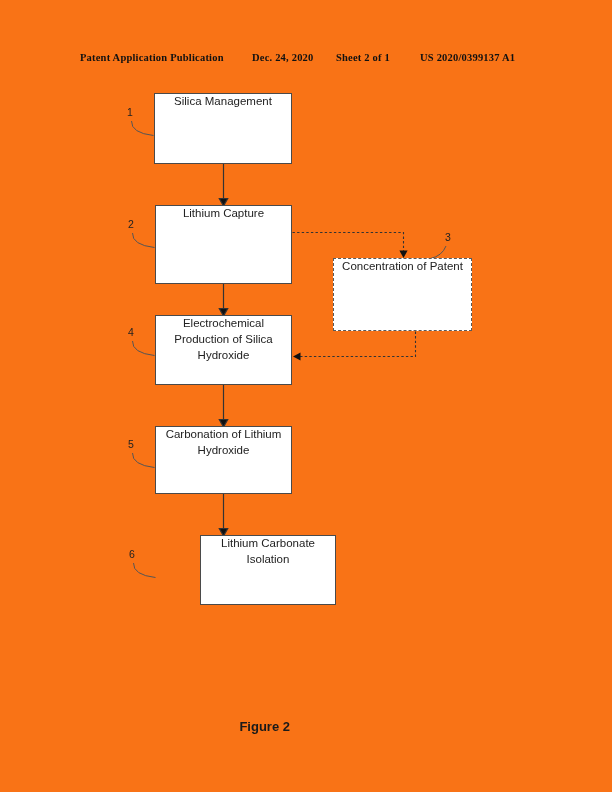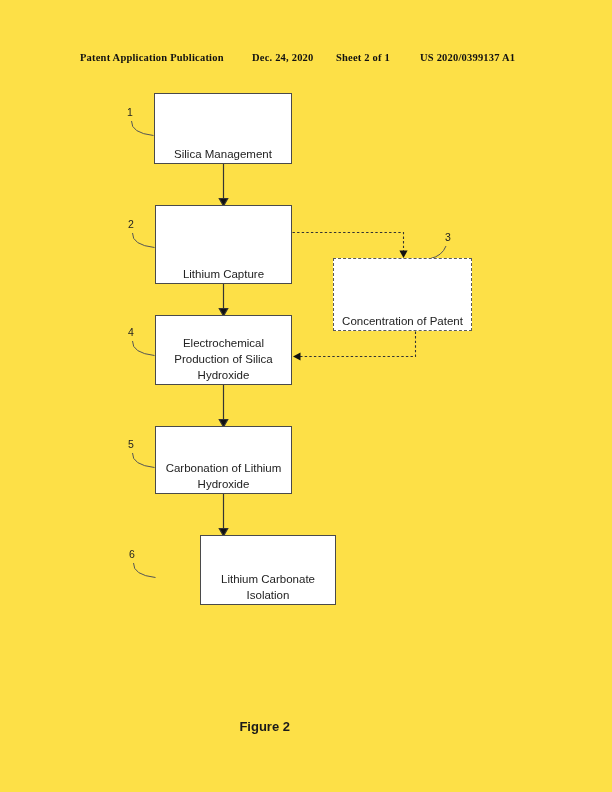--- a/index.html
+++ b/index.html
@@ -1,40 +1,40 @@
 <!DOCTYPE html>
 <html><head>
 <meta charset="utf-8">
 <style>
   html,body{margin:0;padding:0;background:#e8e8e8;}
   .page{
     position:relative;
     width:612px;height:792px;
-    background:#fde047;
+    background:#f97316;
     margin:0 auto;
     overflow:hidden;
     font-family:"Liberation Sans", sans-serif;
   }
   
   .hdr{
     position:absolute;
     font-family:"Liberation Serif", serif;
     font-weight:bold;
     font-size:10.5px;
     color:#111111;
     letter-spacing:0.2px;
     white-space:nowrap;
   }
   
   .box{
     position:absolute;
     border:1px solid #4a4a4a;
     background:#ffffff;
     display:flex;
-    align-items:flex-end;
+    align-items:flex-start;
     justify-content:center;
     text-align:center;
     box-sizing:border-box;
   }
   .box.dashed{border:1px dashed #5a5a5a;}
   .box-text{
     font-size:11.5px;
     line-height:1.38;
     color:#222222;
   }

